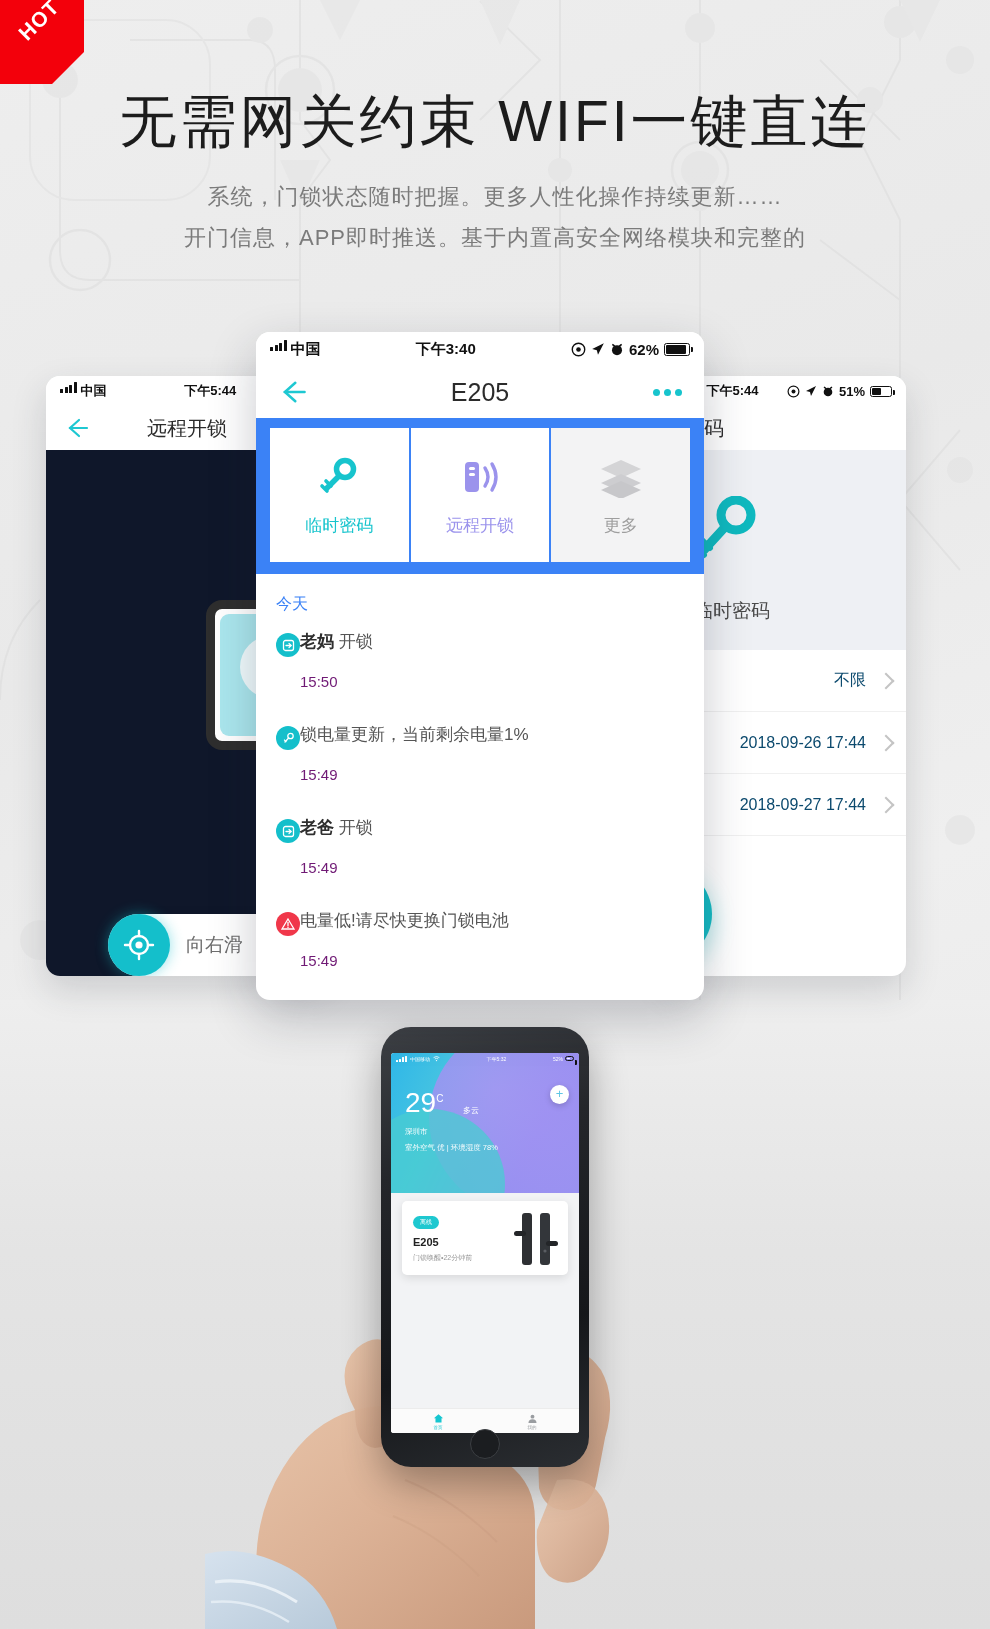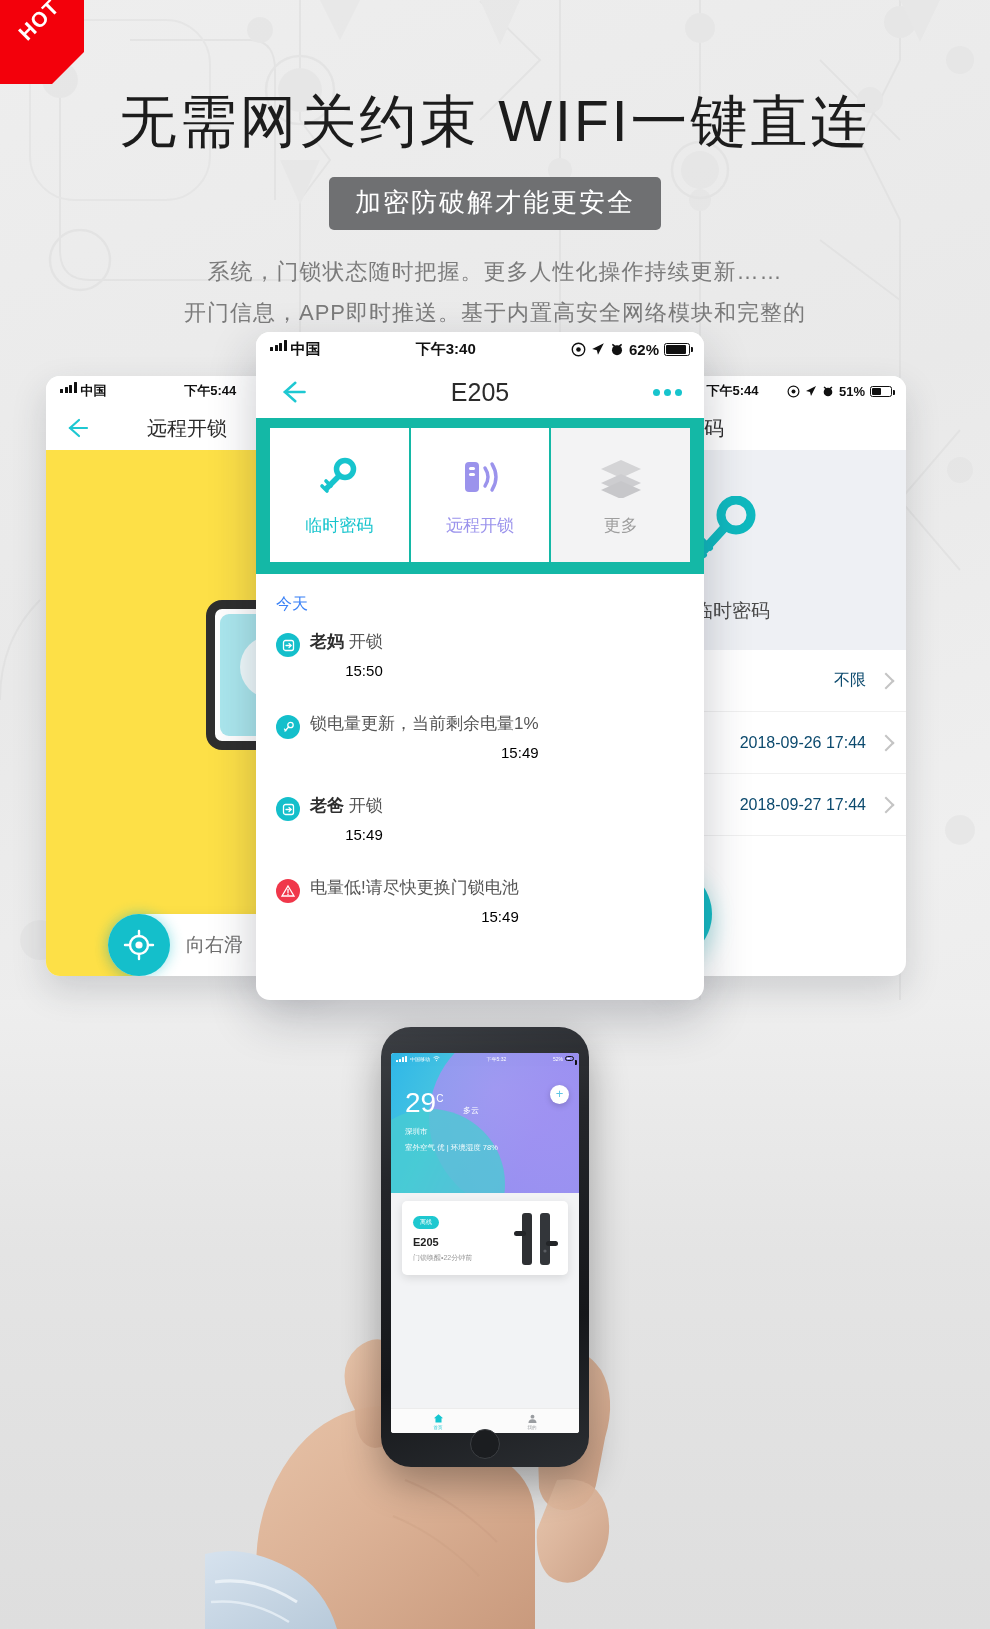--- a/index.html
+++ b/index.html
@@ -75,42 +75,42 @@
   
   .navbar{
     height:44px;display:flex;align-items:center;padding:0 18px;background:#fff;position:relative;
   }
   .back-arrow{width:26px;height:26px;flex:none;}
   .nav-title{position:absolute;left:0;right:0;text-align:center;font-size:20px;color:#2b2b2b;}
   .nav-dots{margin-left:auto;display:flex;gap:4px;z-index:2;}
   .nav-dots i{width:7px;height:7px;border-radius:50%;background:#17c4cd;display:block;}
 
   
-  .tile-row{display:flex;background:#14b8a6;padding:10px 14px 12px;gap:2px;}
+  .tile-row{display:flex;background:#3b82f6;padding:10px 14px 12px;gap:2px;}
   .tile{
     flex:1;background:#fff;height:134px;display:flex;flex-direction:column;
     align-items:center;justify-content:center;gap:14px;
   }
   .tile.dim{background:#f3f3f4;}
   .tile-ic{height:46px;display:flex;align-items:center;justify-content:center;}
   .tile-lb{font-size:17px;}
 
   
   .act-wrap{padding:14px 20px 0;background:#fff;}
   .act-day{font-size:16px;color:#3b82f6;margin:6px 0 16px;}
-  .act-item{display:flex;gap:10px;margin-bottom:34px;}
+  .act-item{display:flex;gap:0;margin-bottom:34px;}
   .act-badge{width:24px;height:24px;border-radius:50%;flex:none;margin-top:2px;
     display:flex;align-items:center;justify-content:center;}
   .act-title{font-size:17px;color:#2f2f2f;line-height:1.3;}
   .act-title b{font-weight:bold;}
   .act-title span{color:#555;font-weight:normal;}
-  .act-time{font-size:15px;color:#000000;margin-top:9px;text-align:right;}
-
-  
-  .lc-body{position:relative;height:526px;background:#fde047;text-decoration:underline;}
+  .act-time{font-size:15px;color:#701a75;margin-top:20px;}
+
+  
+  .lc-body{position:relative;height:526px;background:#0f172a;text-decoration:underline;}
   .lock-ill{position:absolute;left:160px;top:150px;width:92px;height:150px;
     border:9px solid #2e2e2e;border-radius:16px;background:#fff;padding:5px;}
   .lock-ill .face{width:100%;height:100%;background:#abe7ee;border-radius:9px;position:relative;}
   .lock-ill .knob{position:absolute;left:20px;top:22px;width:62px;height:62px;border-radius:50%;background:#f0fbfd;}
   .lock-ill .slot{position:absolute;left:42px;top:112px;width:9px;height:30px;border-radius:5px;background:#72d6e2;}
   .slider{
     position:absolute;left:62px;top:464px;width:230px;height:62px;background:#fff;
     border-radius:31px;box-shadow:0 6px 16px rgba(0,0,0,.10);display:flex;align-items:center;
   }
   .slider-knob{width:62px;height:62px;border-radius:50%;background:#14bfcb;
@@ -229,21 +229,20 @@
   </svg>
   <div class="bg-bottom"></div>
 
   <div class="hot-ribbon">
     <div class="tri"></div>
     <div class="txt">HOT</div>
   </div>
 
   <div class="hero">
     <h1>无需网关约束 WIFI一键直连</h1>
-    <div class="tagline">加密防破解才能更安全</div>
     <div class="lede">
       <div>系统，门锁状态随时把握。更多人性化操作持续更新……</div>
       <div>开门信息，APP即时推送。基于内置高安全网络模块和完整的</div>
     </div>
   </div>
 
   <div class="card card-left">
     <div class="statusbar">
       <div class="sb-left">
         <span class="bars">

